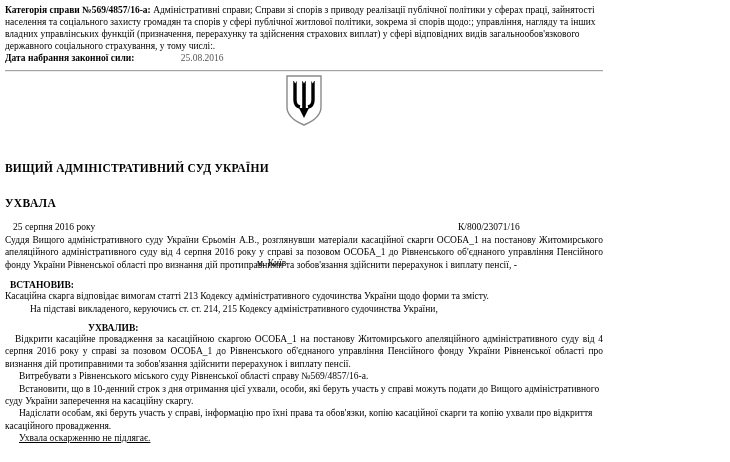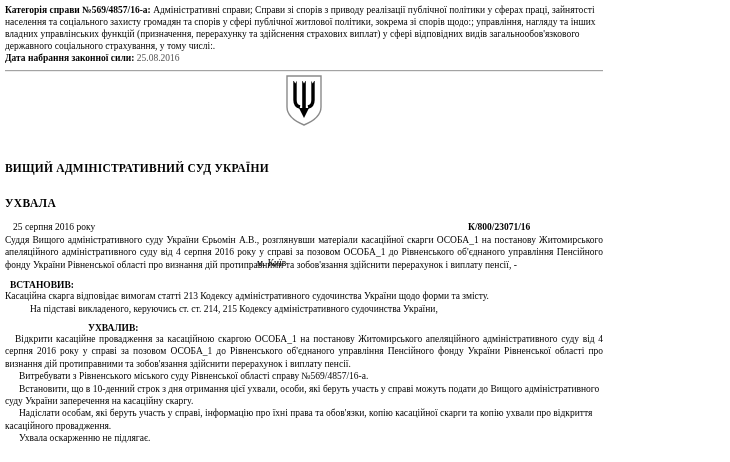--- a/index.html
+++ b/index.html
@@ -1,42 +1,42 @@
 <!DOCTYPE html>
 <html><head>
 <meta charset="utf-8">
 <style>
   html,body{margin:0;padding:0;background:#fff;}
   body{width:730px;height:462px;overflow:hidden;
        font-family:"Liberation Serif", serif;color:#000;}
   .page{box-sizing:border-box;width:608px;height:462px;padding:4px 5px 0 5px;position:relative;}
   .meta{margin:0;font-size:9.5px;line-height:12px;text-align:left;}
   .meta b{font-weight:bold;}
-  .gray{color:#555;}
+  .gray{color:#555;margin-left:44px;}
   hr.rule{height:0;border:none;border-top:1px solid #a3a3a3;border-bottom:1px solid #ededed;margin:6px 0 3px 0;}
   .emblem{text-align:center;margin-top:2px;height:54px;}
   .court-name{margin:33px 0 0 0;text-align:left;font-size:11.5px;font-weight:bold;letter-spacing:.2px;}
   .doc-type{margin:23px 0 0 0;text-align:left;font-size:11.5px;font-weight:bold;letter-spacing:.4px;}
   .caseline{position:relative;height:12px;margin-top:13px;font-size:9.5px;}
   .cl-date{position:absolute;left:8px;top:0;}
   .cl-city{position:absolute;left:252px;top:0;margin-top:36px;}
-  .cl-caseno{position:absolute;left:463px;top:0;font-weight:bold;}
+  .cl-caseno{position:absolute;left:453px;top:0;}
   p.body{margin:0;font-size:9.5px;line-height:12.4px;}
   .just{text-align:justify;}
   .intro{margin-top:9px;}
   .h-est{margin:9px 0 0 5px;font-size:9.5px;font-weight:bold;}
   .p1{margin-top:10px;}
   .p2{margin-top:8px;text-indent:25px;}
   .h-rul{margin:8px 0 0 83px;font-size:9.5px;font-weight:bold;}
   .r1{margin-top:9px;text-indent:10px;}
   .ind{text-indent:14px;}
   .r2{margin-top:8px;}
   .r3{margin-top:7px;}
   .r4{margin-top:7px;}
-  .r5{margin-top:7px;}
+  .r5{margin-top:7px;text-decoration:underline;}
   .sig{position:relative;margin-top:17px;height:12px;font-size:9.5px;}
   .sig-role{position:absolute;left:0;top:0;}
   .sig-name{position:absolute;left:243px;top:7px;font-style:italic;}
 </style>
 </head>
 <body>
 
 <div class="page">
 
   <p class="meta"><b>Категорія справи №569/4857/16-а:</b> <span>Адміністративні справи; Справи зі спорів з приводу реалізації публічної політики у сферах праці, зайнятості населення та соціального захисту громадян та спорів у сфері публічної житлової політики, зокрема зі спорів щодо:; управління, нагляду та інших владних управлінських функцій (призначення, перерахунку та здійснення страхових виплат) у сфері відповідних видів загальнообов'язкового державного соціального страхування, у тому числі:.</span></p>

